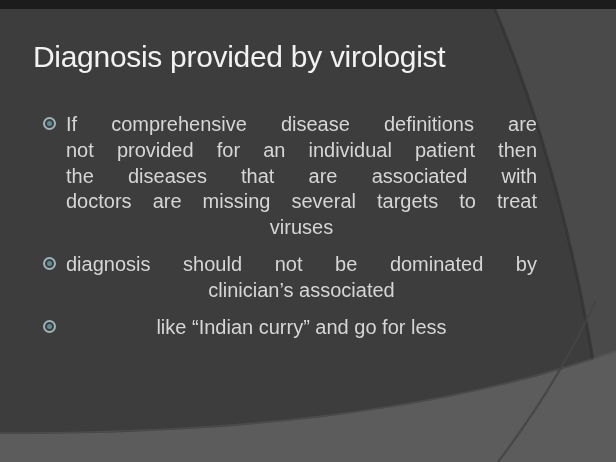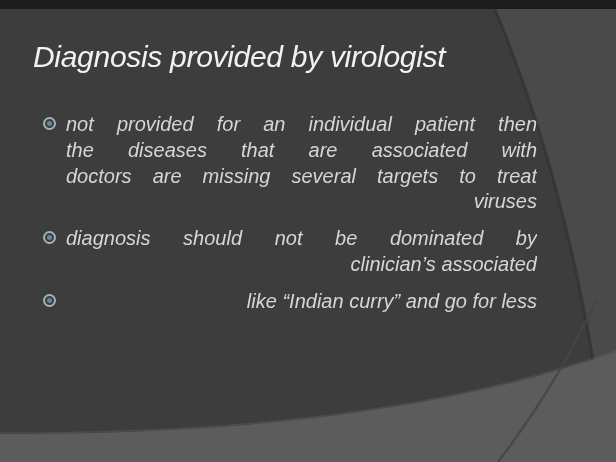--- a/index.html
+++ b/index.html
@@ -14,21 +14,20 @@
     --bullet-ring:#9db4bb;
     --bullet-dot:#5f8c99;
   }
   html,body{margin:0;padding:0;background:#000;}
   .slide{
     position:relative;
     width:616px;height:462px;
     overflow:hidden;
     background:var(--bg-main);
     font-family:"Liberation Sans","DejaVu Sans",sans-serif;
-    font-style:italic;
   }
   .bg-svg{position:absolute;inset:0;z-index:0;display:block;}
   .fill-right{fill:var(--bg-right);}
   .stroke-arc{stroke:var(--arc-shadow);stroke-opacity:.55;stroke-width:3;fill:none;}
   .fill-band{fill:var(--band);}
   .stroke-band{stroke:#6b6b6b;stroke-opacity:.35;stroke-width:1.5;fill:none;}
   .stroke-thin{stroke:var(--line-curve);stroke-opacity:.9;stroke-width:2.2;fill:none;}
   .fill-topbar{fill:var(--top-bar);}
 
   .content{position:relative;z-index:1;}
@@ -74,21 +73,21 @@
     text-align:justify;
     white-space:normal;
   }
   .jline:not(:last-child)::after{
     content:"";
     display:inline-block;
     width:100%;
     height:0;
     vertical-align:top;
   }
-  .jline:last-child{text-align:right;}
+  .jline:last-child{text-align:center;}
 </style>
 </head>
 <body>
 
 <div class="slide">
 
   <svg class="bg-svg" width="616" height="462" viewBox="0 0 616 462" aria-hidden="true">
 
     <path class="fill-right" d="M 491 0 Q 575 195 608 462 L 616 462 L 616 0 Z"></path>
 
@@ -104,20 +103,21 @@
 
   <div class="content">
     <h1 class="slide-title">Diagnosis provided by virologist</h1>
 
     <div class="bullet-list" id="bullet-list">
         <div class="bullet">
           <span class="marker">
             <span class="dot"></span>
           </span>
           <div>
+            <div class="jline">If comprehensive disease definitions are</div>
             <div class="jline">not provided for an individual patient then</div>
             <div class="jline">the diseases that are associated with</div>
             <div class="jline">doctors are missing several targets to treat</div>
             <div class="jline">viruses</div>
           </div>
         </div>
         <div class="bullet">
           <span class="marker">
             <span class="dot"></span>
           </span>

